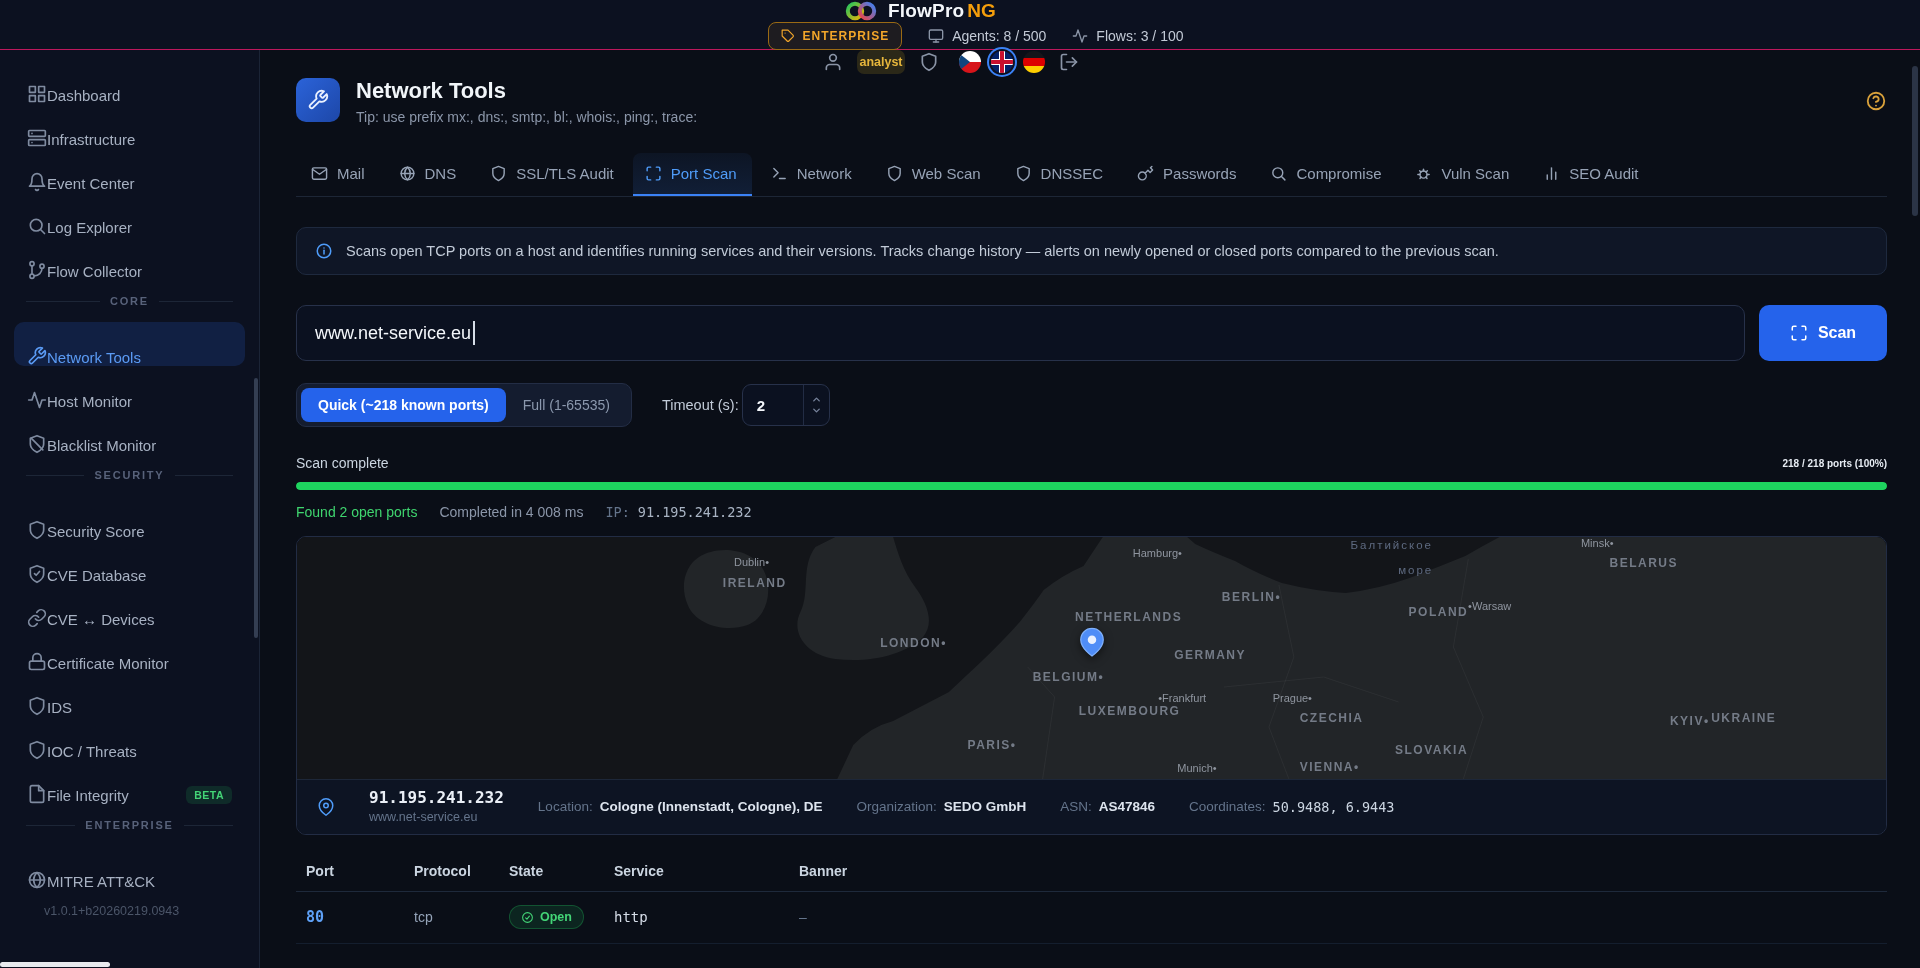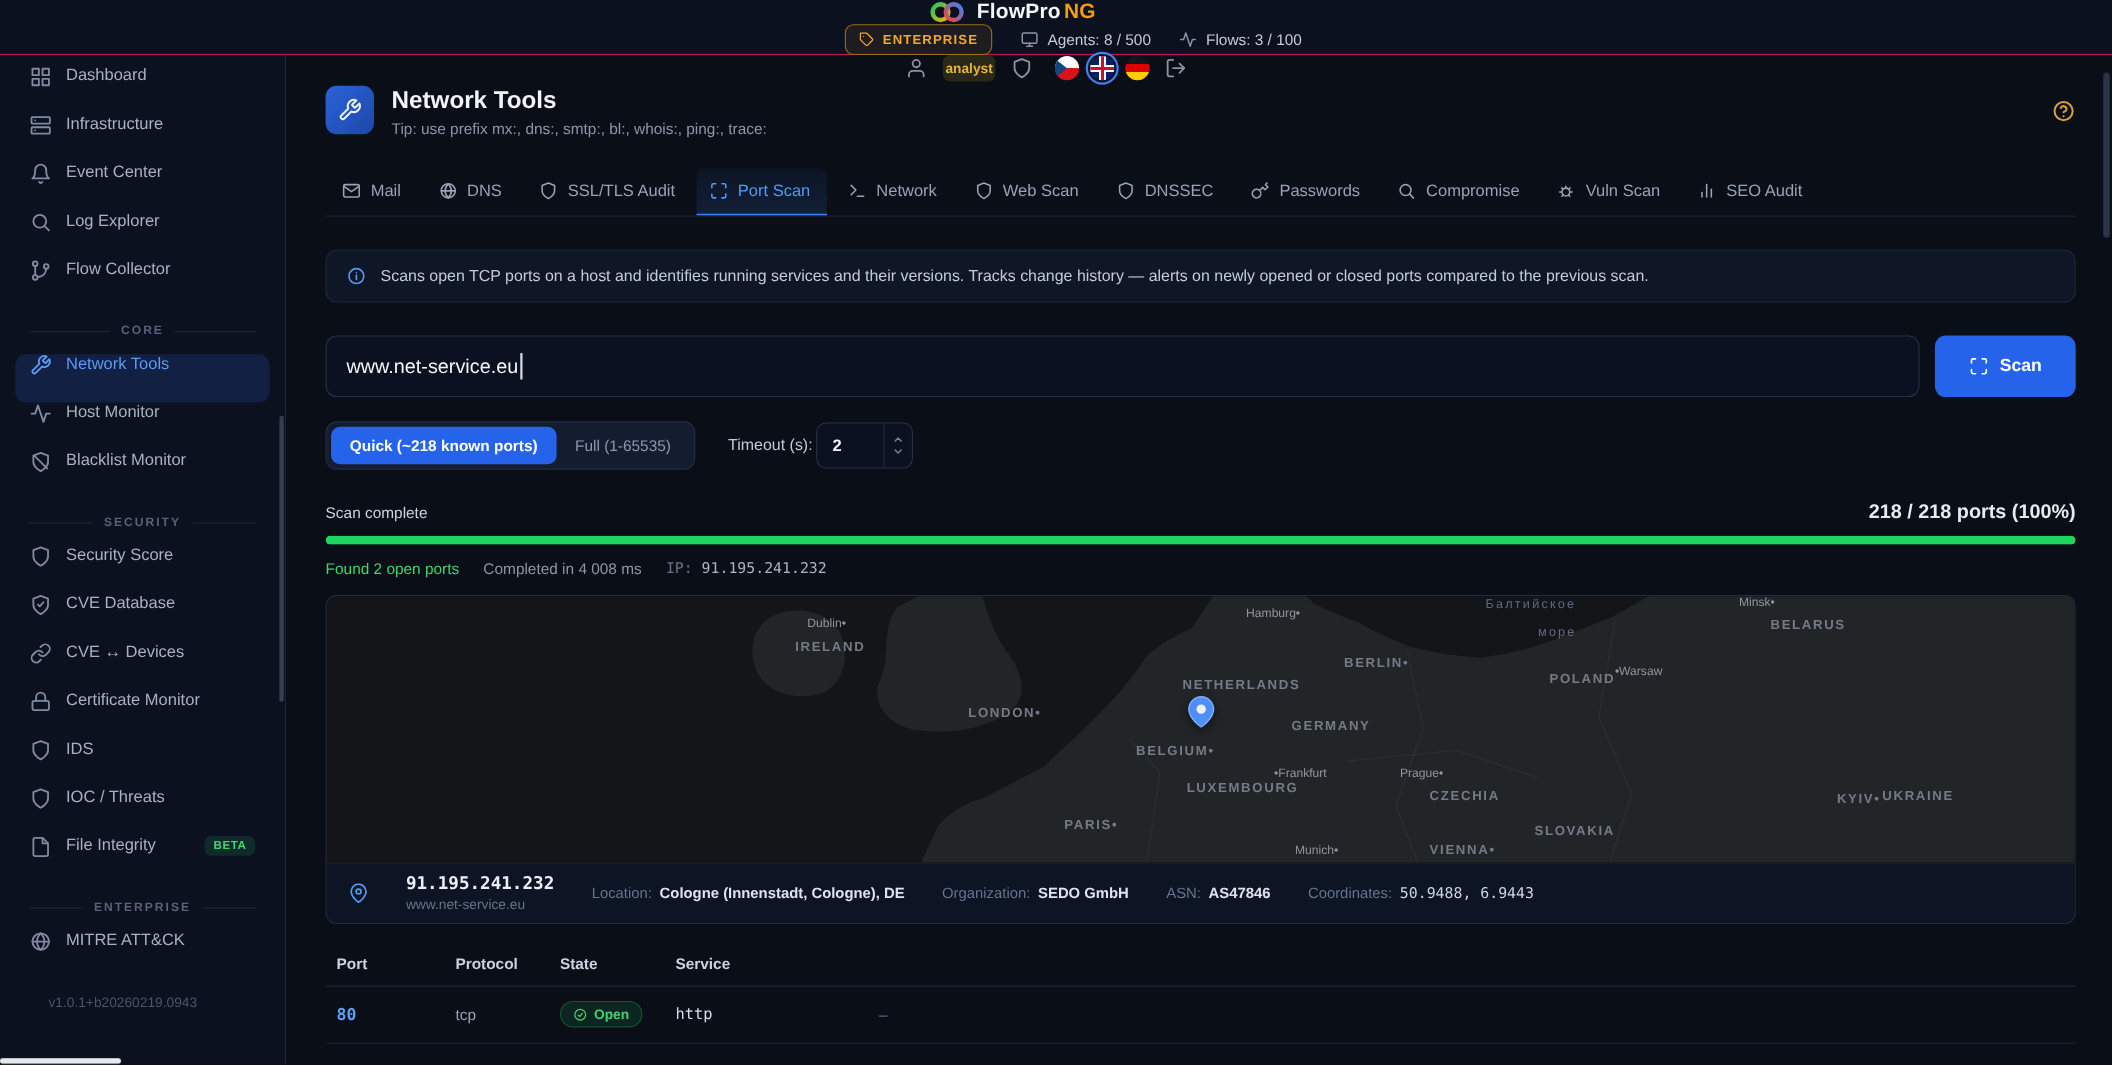--- a/index.html
+++ b/index.html
@@ -37,21 +37,21 @@
       linear-gradient(to right,transparent 35%,#fff 35% 65%,transparent 65%);}
   .flag.uk::after{content:"";position:absolute;inset:0;background:
       linear-gradient(to bottom,transparent 43%,#C8102E 43% 57%,transparent 57%),
       linear-gradient(to right,transparent 43%,#C8102E 43% 57%,transparent 57%);}
   .flag.active{box-shadow:0 0 0 2px #0c1120,0 0 0 4px #3b82f6;overflow:hidden;}
   .flag.de{background:linear-gradient(to bottom,#15151a 33.3%,#d00 33.3% 66.6%,#ffce00 66.6%);}
 
   
   .body-row{display:flex;height:918px;}
   .sidebar{width:260px;flex:none;background:#0c1120;border-right:1px solid #1b2436;position:relative;display:flex;flex-direction:column;padding-top:10px;overflow:hidden;}
-  .side-item{display:flex;align-items:flex-start;gap:13px;height:44px;margin:0 14px;padding:0 13px;border-radius:10px;
+  .side-item{display:flex;align-items:flex-end;height:44px;margin:0 14px;padding:0 13px;border-radius:10px;
     font-size:15px;color:#a7b1c2;cursor:pointer;flex:none;}
   .side-item .side-icon{width:20px;height:20px;display:inline-flex;color:#7f8ba0;flex:none;}
   .side-item .side-icon svg{width:100%;height:100%;}
   .side-item.active{background:rgba(45,105,230,.18);color:#5b9bf5;}
   .side-item.active .side-icon{color:#5b9bf5;}
   .side-section{display:flex;align-items:center;gap:10px;margin:8px 26px;height:26px;flex:none;}
   .side-section .line{flex:1;height:1px;background:#1d2637;}
   .side-section .sec-text{font-size:11px;letter-spacing:1.8px;color:#58627a;font-weight:bold;}
   .beta-badge{margin-left:auto;background:rgba(34,197,94,.15);color:#43d476;font-size:10.5px;font-weight:bold;
     letter-spacing:.5px;padding:3px 8px;border-radius:6px;}
@@ -96,21 +96,21 @@
   .seg-opt.active{background:#2563eb;color:#fff;font-weight:bold;}
   .timeout-wrap{display:flex;align-items:center;gap:3px;font-size:14.5px;color:#c2cbd8;}
   .num-input{width:88px;height:42px;background:#0b1120;border:1px solid #27314a;border-radius:9px;
     display:flex;align-items:center;cursor:text;}
   .num-val{flex:1;padding-left:14px;font-size:15px;font-weight:bold;color:#f4f7fb;}
   .stepper{width:26px;height:100%;border-left:1px solid #222c44;display:flex;flex-direction:column;align-items:center;justify-content:center;color:#76829a;}
   .stepper svg{width:11px;height:11px;cursor:pointer;}
 
   .status-row{margin-top:28px;display:flex;align-items:center;}
   .status-text{font-size:14px;color:#cbd5e1;}
-  .progress-label{margin-left:auto;font-size:18px;color:#e6ebf2;font-weight:600;}
+  .progress-label{margin-left:auto;font-size:10px;color:#e6ebf2;font-weight:600;}
   .progress-track{margin-top:11px;height:8px;border-radius:4px;background:#122018;overflow:hidden;}
   .progress-fill{height:100%;border-radius:4px;background:#1ed45f;box-shadow:0 0 14px rgba(34,197,94,.45);}
   .results-row{margin-top:14px;display:flex;align-items:center;gap:22px;font-size:14px;}
   .found-text{color:#3fd56f;}
   .completed-text{color:#8b96a9;}
   .ip-pair{display:flex;gap:8px;font-size:13.5px;}
   .ip-label{color:#64748b;}
   .ip-val{color:#a9b4c4;}
 
   
@@ -664,20 +664,21 @@
         </span>
       </div>
     </div>
 
     <div class="tbl">
       <div class="tr head">
         <span>Port</span>
         <span>Protocol</span>
         <span>State</span>
         <span>Service</span>
+        <span>Banner</span>
       </div>
       <div>
           <div class="tr row">
             <span class="td-port mono">80</span>
             <span class="td-proto">tcp</span>
             <span><span class="state-badge">
                 <span style="display:inline-flex;width:13px;height:13px;">
                   <svg viewBox="0 0 24 24" fill="none" stroke="currentColor" stroke-width="2" stroke-linecap="round" stroke-linejoin="round" aria-hidden="true">
                     <circle cx="12" cy="12" r="9"></circle>
                     <polyline points="8.5 12.5 11 15 15.5 9.5"></polyline>

